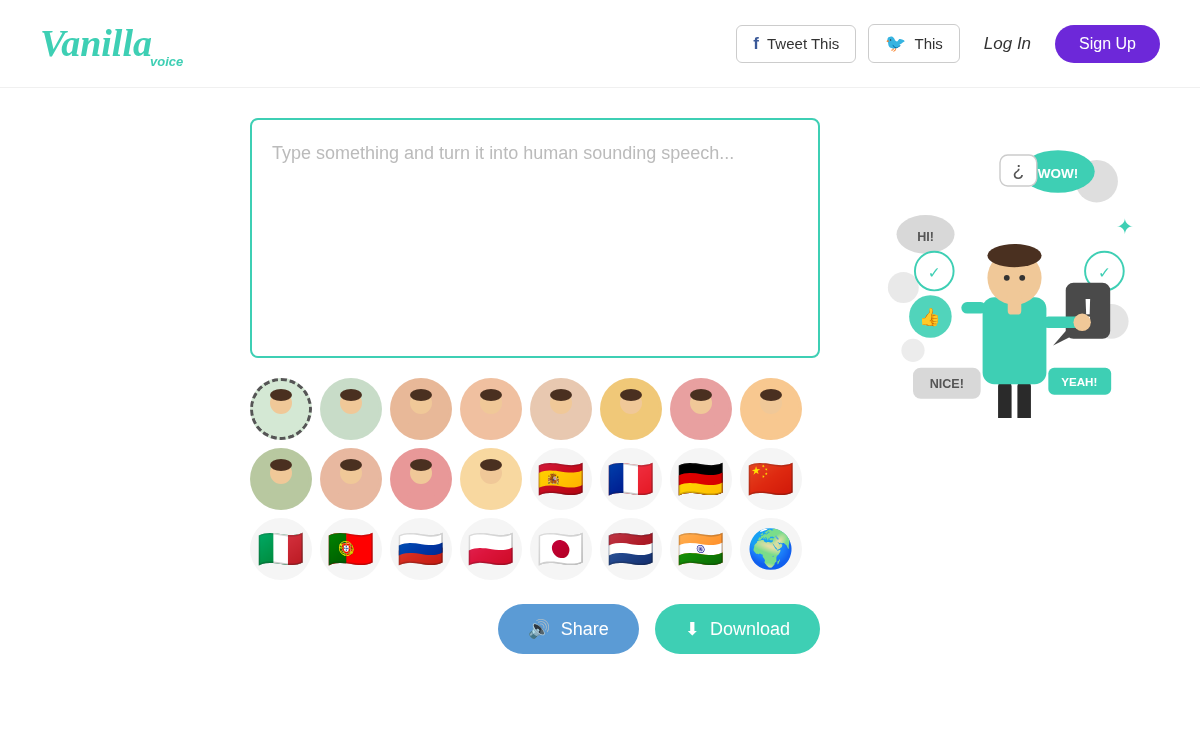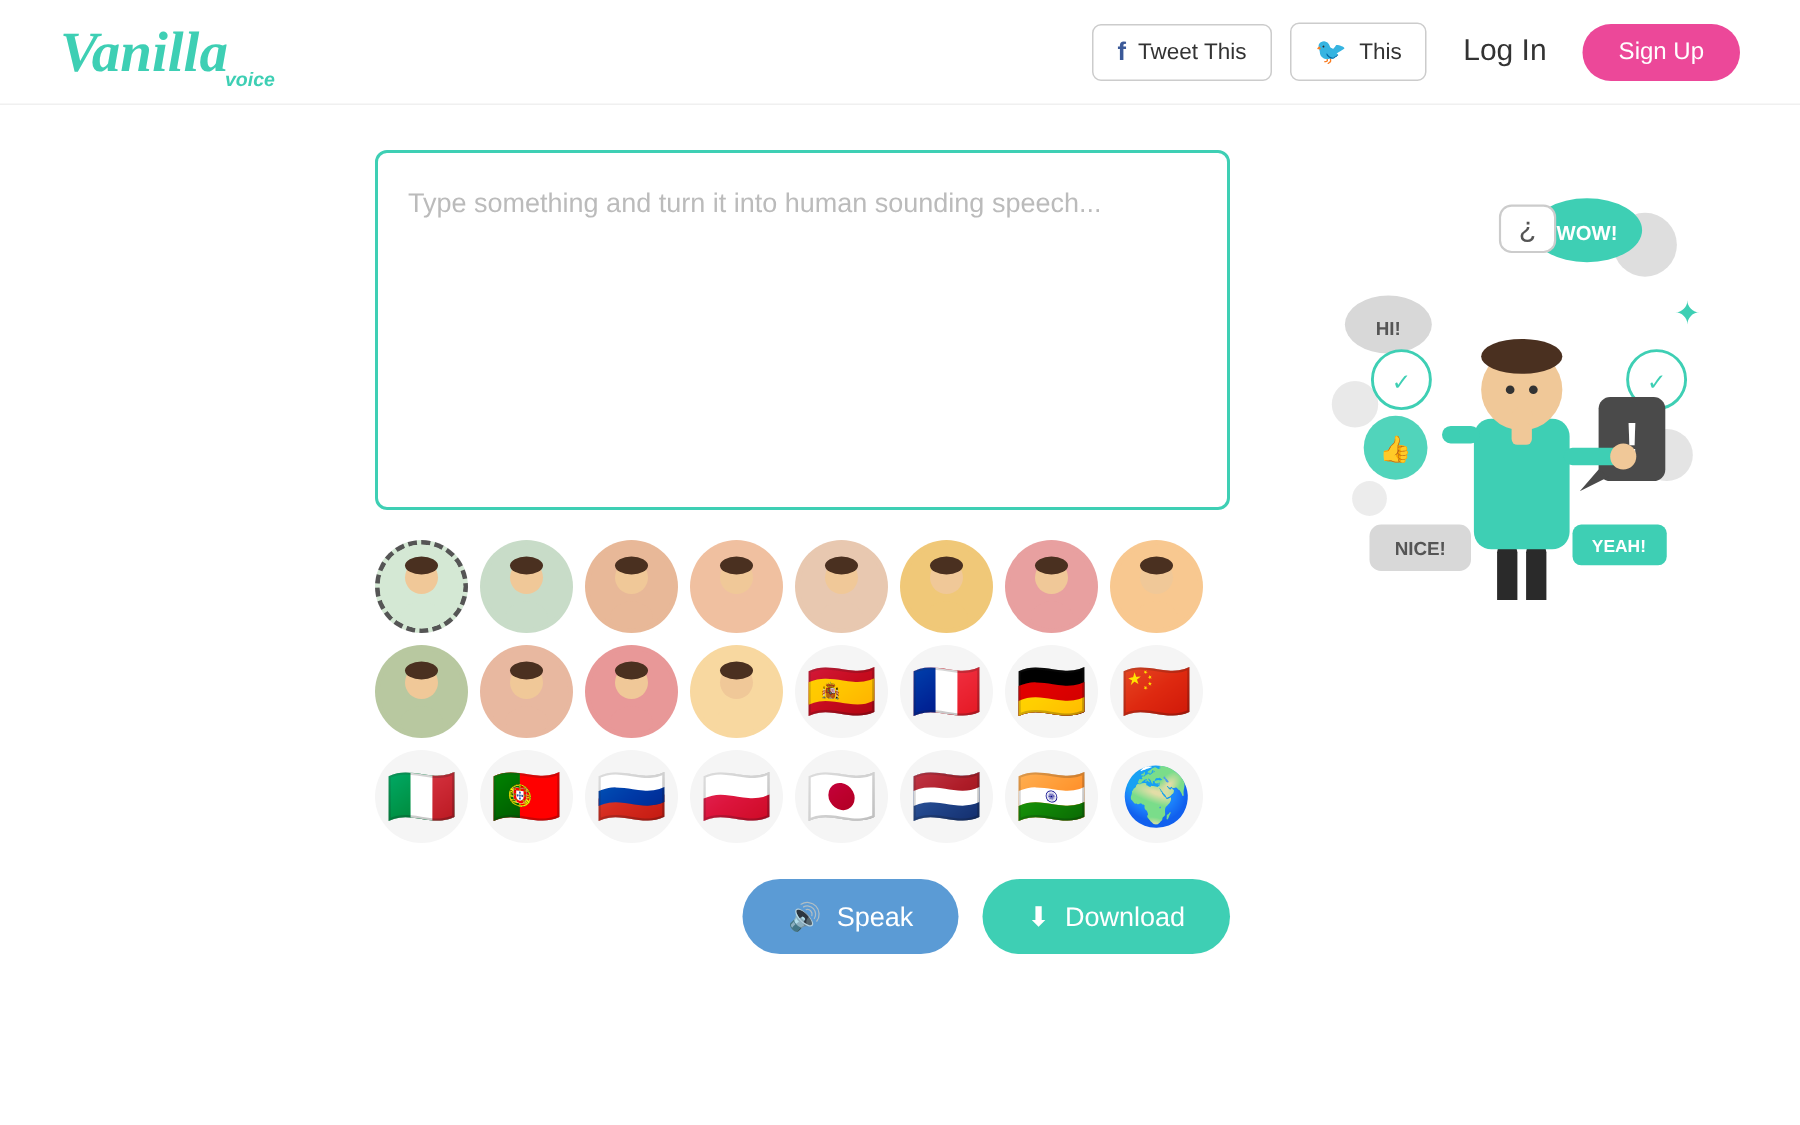--- a/index.html
+++ b/index.html
@@ -12,21 +12,21 @@
       overflow: hidden;
     }
 
     
     header {
       display: flex;
       align-items: center;
       justify-content: space-between;
       padding: 10px 40px;
       border-bottom: 1px solid #f0f0f0;
-      height: 70px;
+      height: 88px;
     }
     .logo {
       display: flex;
       align-items: center;
       gap: 4px;
     }
     .logo-text {
       font-size: 32px;
       font-weight: 700;
       color: #3ecfb4;
@@ -58,28 +58,29 @@
       border-radius: 6px;
       padding: 8px 16px;
       background: #fff;
       cursor: pointer;
       font-size: 15px;
       color: #333;
     }
     .btn-login {
       border: none;
       background: none;
-      font-size: 20px;
+      font-size: 17px;
       color: #333;
       cursor: pointer;
       padding: 8px 12px;
       font-weight: 500;
+      font-style: italic;
     }
     .btn-signup {
-      background: #ec4899;
+      background: #6d28d9;
       color: #fff;
       border: none;
       border-radius: 25px;
       padding: 10px 24px;
       font-size: 16px;
       cursor: pointer;
       font-weight: 500;
     }
     .fb-icon { color: #3b5998; font-size: 17px; font-weight: 700; }
     .tw-icon { color: #1da1f2; font-size: 17px; font-weight: 700; }
@@ -344,21 +345,21 @@
         <div class="flag-circle" style="background: rgb(245, 245, 245); border-radius: 50%; width: 62px; height: 62px; font-size: 38px; display: flex; align-items: center; justify-content: center;">🇵🇱</div>
         <div class="flag-circle" style="background: rgb(245, 245, 245); border-radius: 50%; width: 62px; height: 62px; font-size: 38px; display: flex; align-items: center; justify-content: center;">🇯🇵</div>
         <div class="flag-circle" style="background: rgb(245, 245, 245); border-radius: 50%; width: 62px; height: 62px; font-size: 38px; display: flex; align-items: center; justify-content: center;">🇳🇱</div>
         <div class="flag-circle" style="background: rgb(245, 245, 245); border-radius: 50%; width: 62px; height: 62px; font-size: 38px; display: flex; align-items: center; justify-content: center;">🇮🇳</div>
         <div class="flag-circle" style="background: rgb(245, 245, 245); border-radius: 50%; width: 62px; height: 62px; font-size: 38px; display: flex; align-items: center; justify-content: center;">🌍</div>
       </div>
 
     <div class="action-buttons">
       <button class="btn-speak">
         <span>🔊</span>
-        <span>Speak</span>
+        <span>Share</span>
       </button>
       <button class="btn-download">
         <span>⬇</span>
         <span>Download</span>
       </button>
     </div>
   </div>
 
   <div class="right-panel">
     <svg class="illustration" viewBox="0 0 300 300" xmlns="http://www.w3.org/2000/svg">

